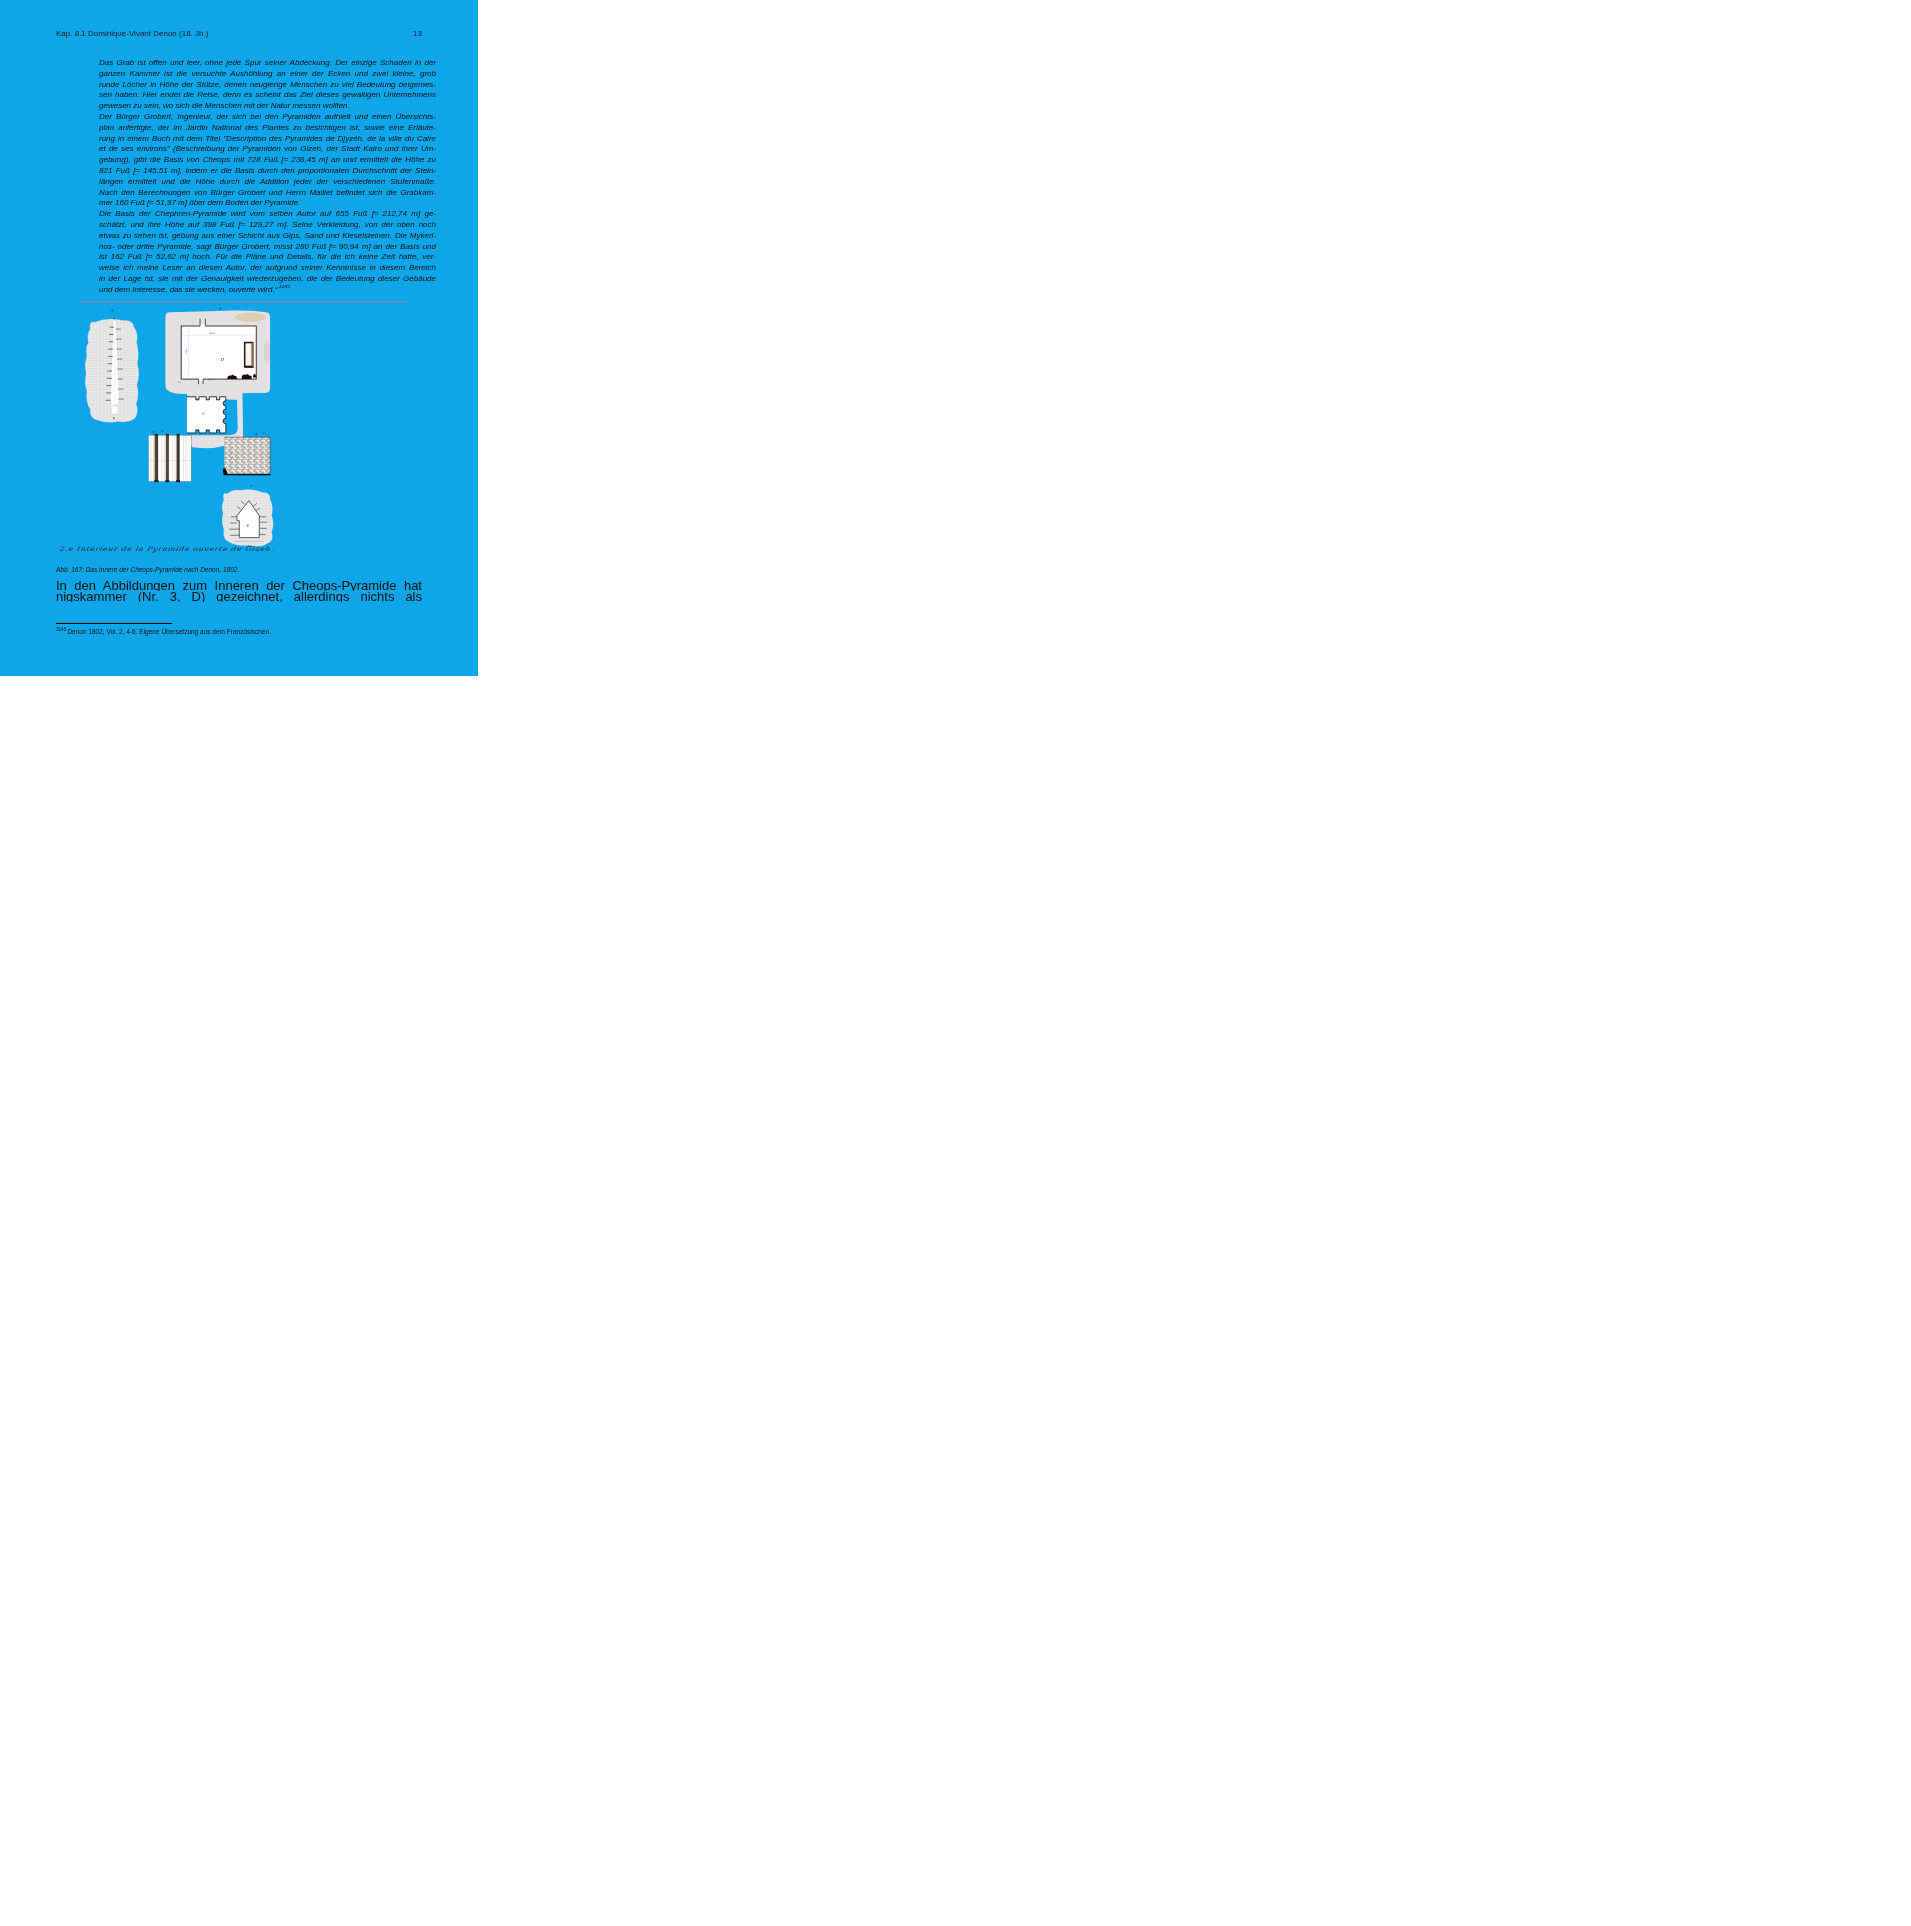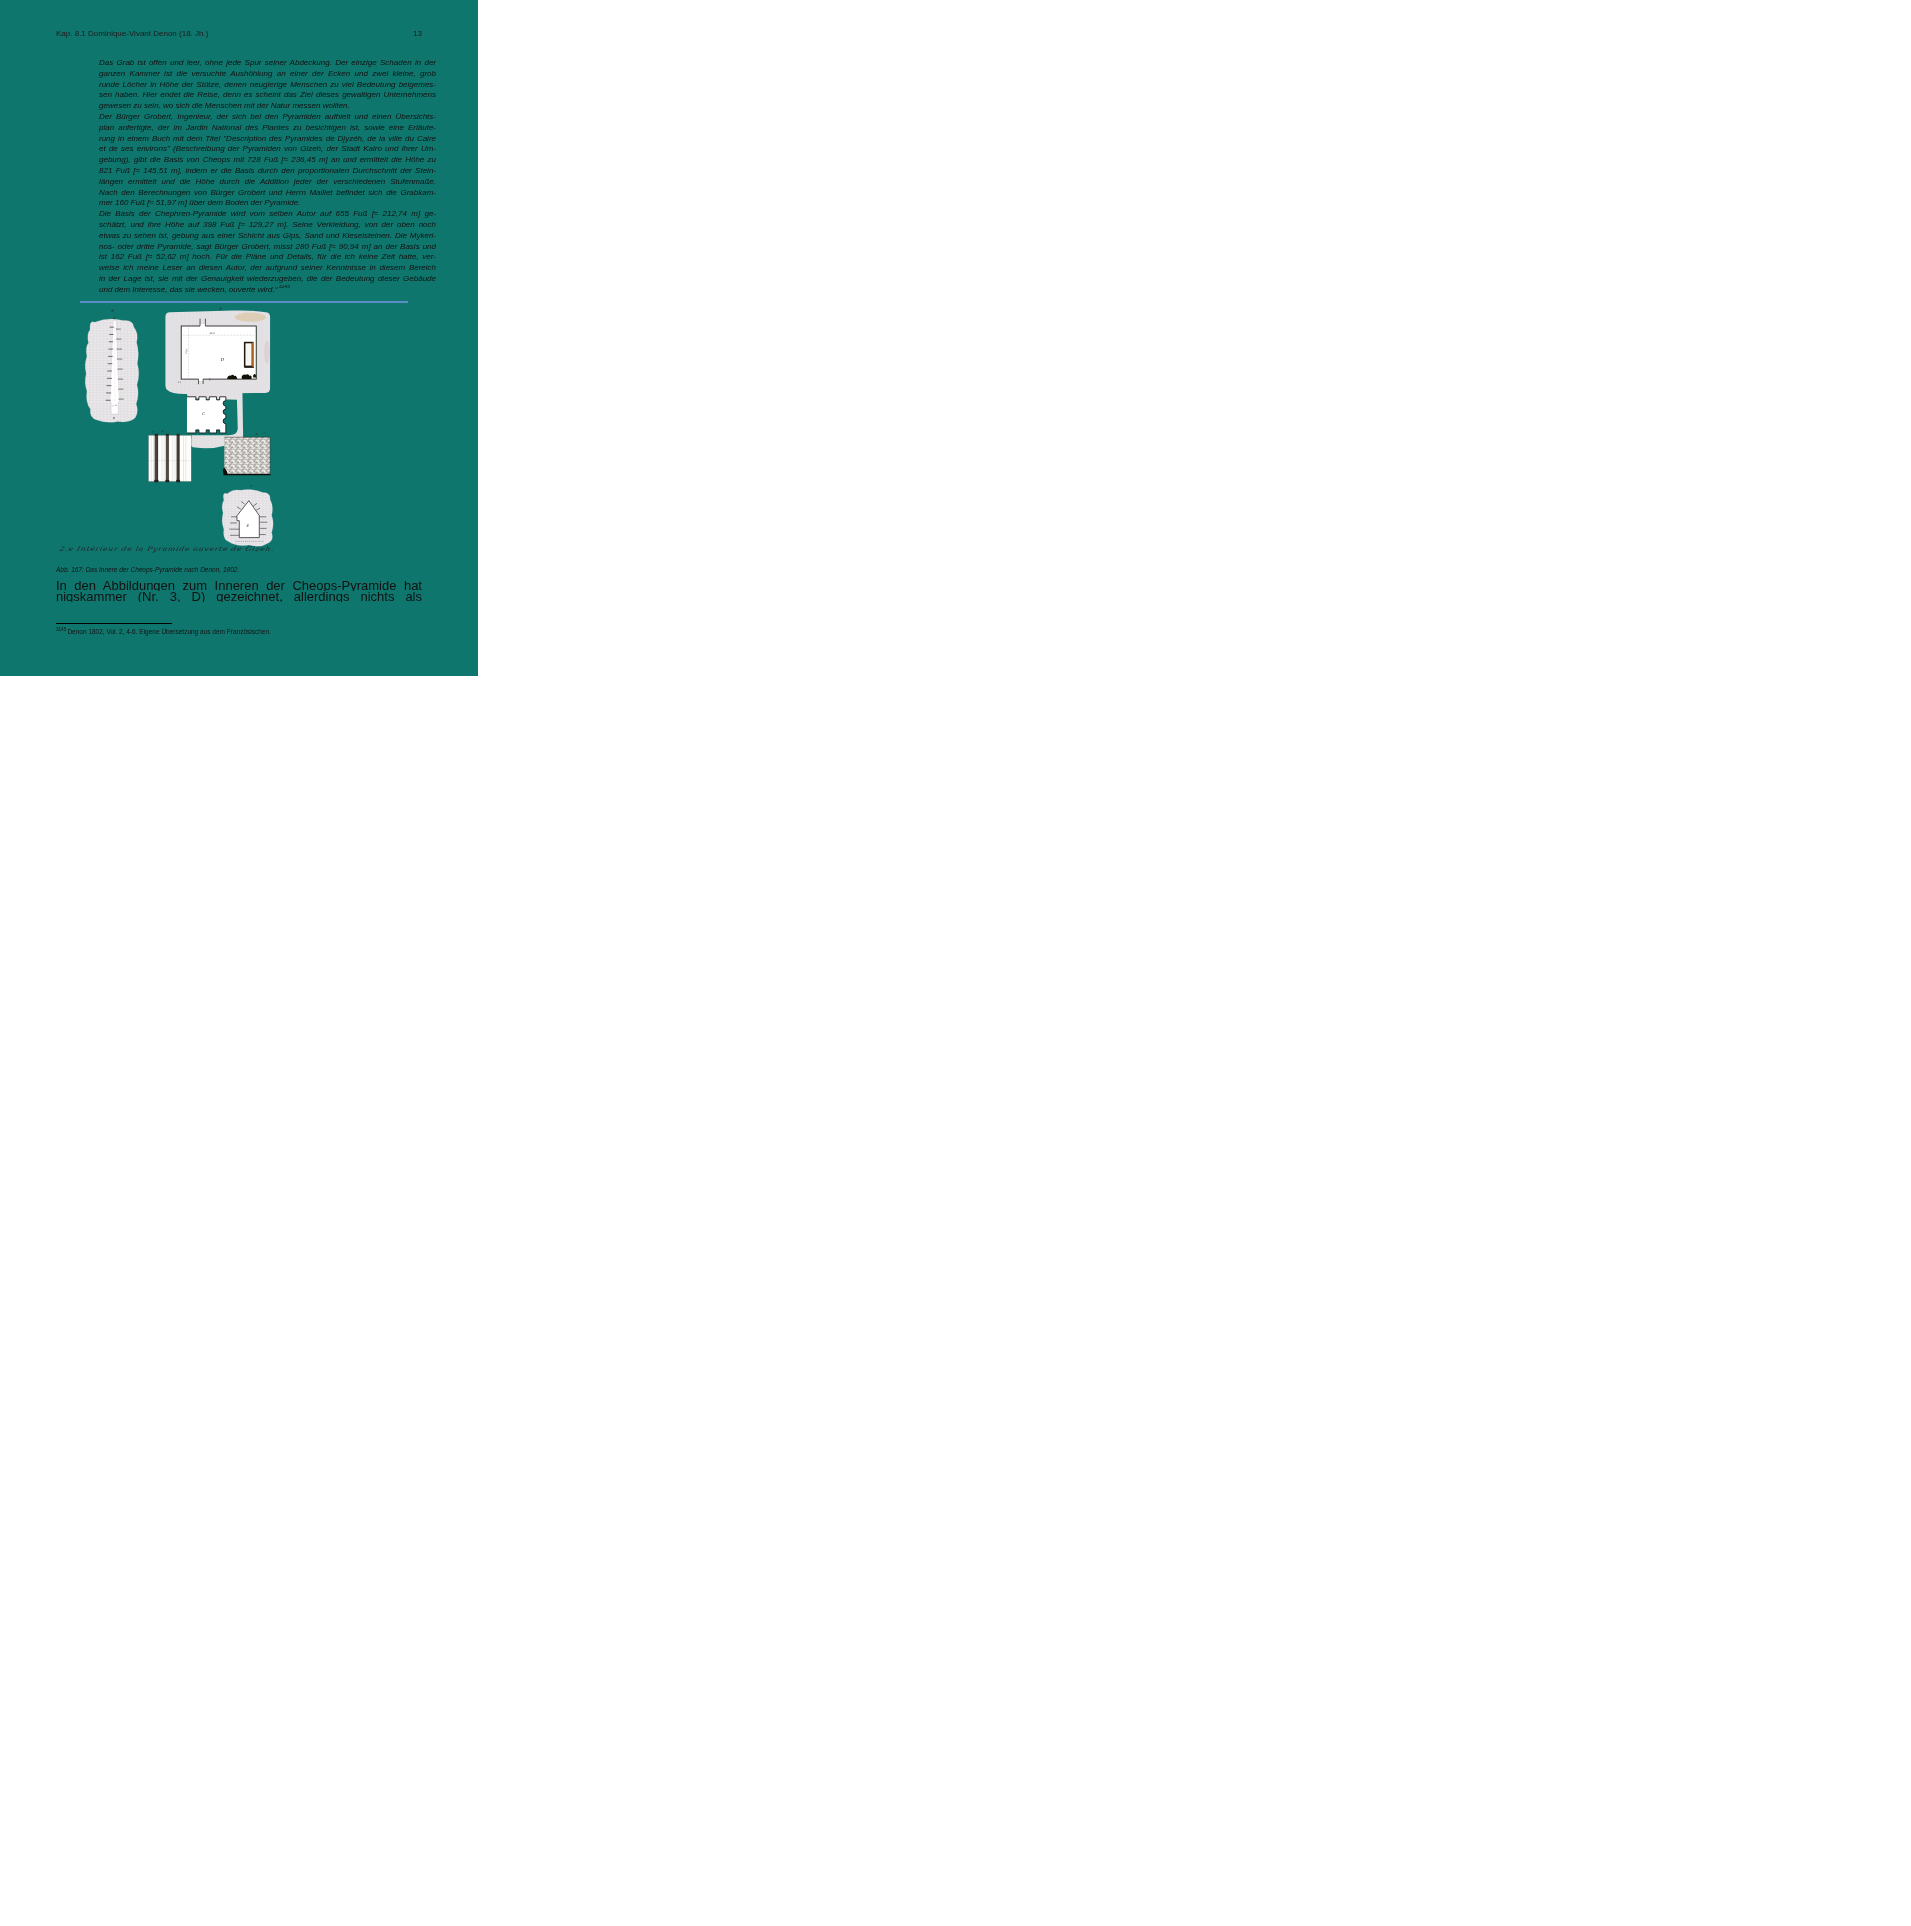--- a/index.html
+++ b/index.html
@@ -1,20 +1,20 @@
 <!DOCTYPE html>
 <html style="font-size:6.2px"><head>
 <meta charset="utf-8">
 <style>
   html,body{margin:0;padding:0;background:#ffffff;}
   #page{
     position:relative;
     width:478px;
     height:676px;
-    background:#0f766e;
+    background:#0ea5e9;
     font-family:"Liberation Sans", sans-serif;
     color:#111111;
     overflow:hidden;
   }
   .header-row{
     position:absolute;
     left:56px; top:28.5px; width:366px;
     display:flex; justify-content:space-between;
     font-size:8px; line-height:10px; color:#1c1c1c;
   }

